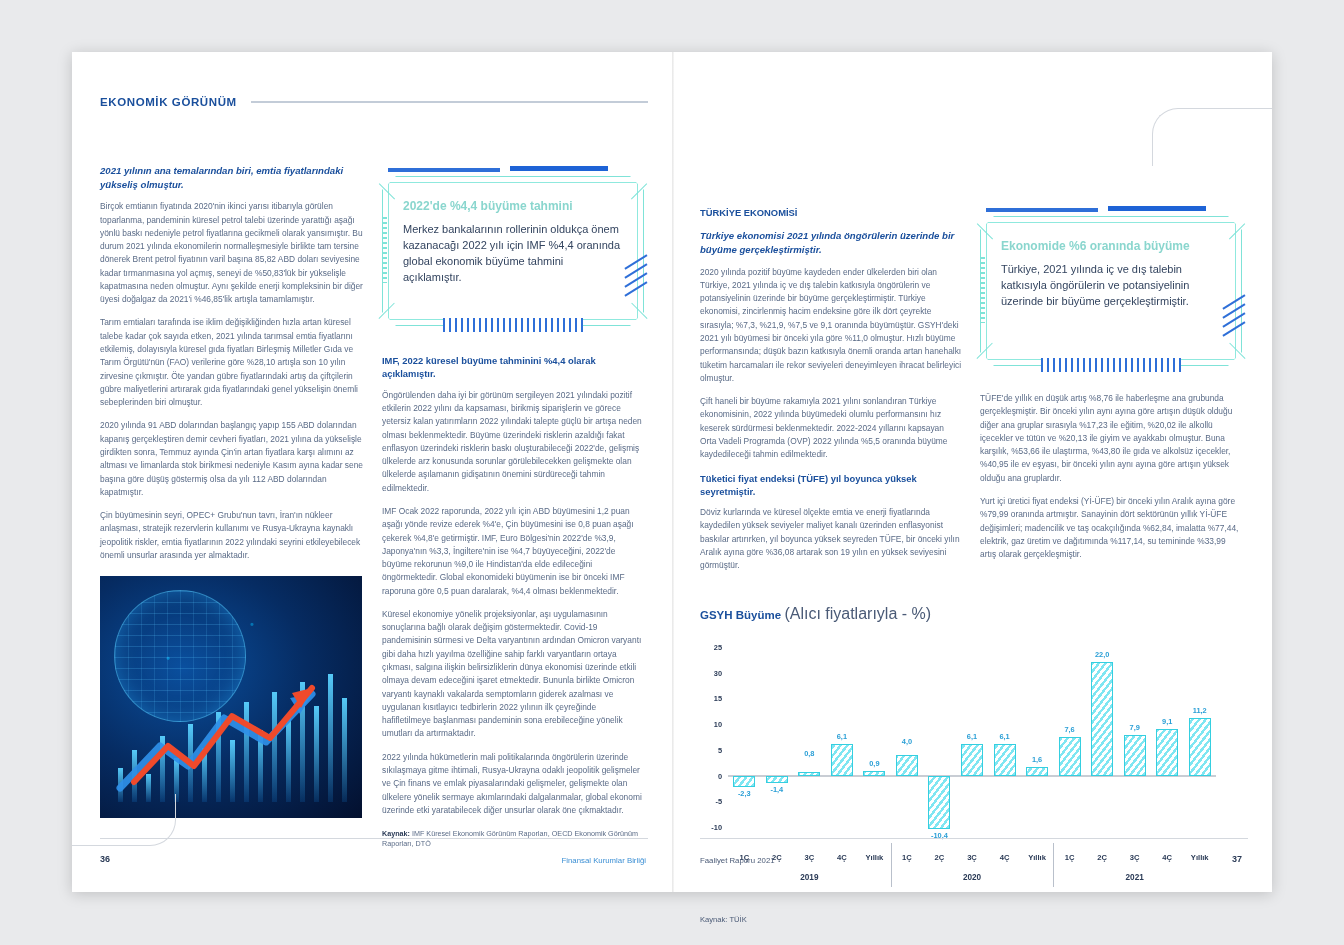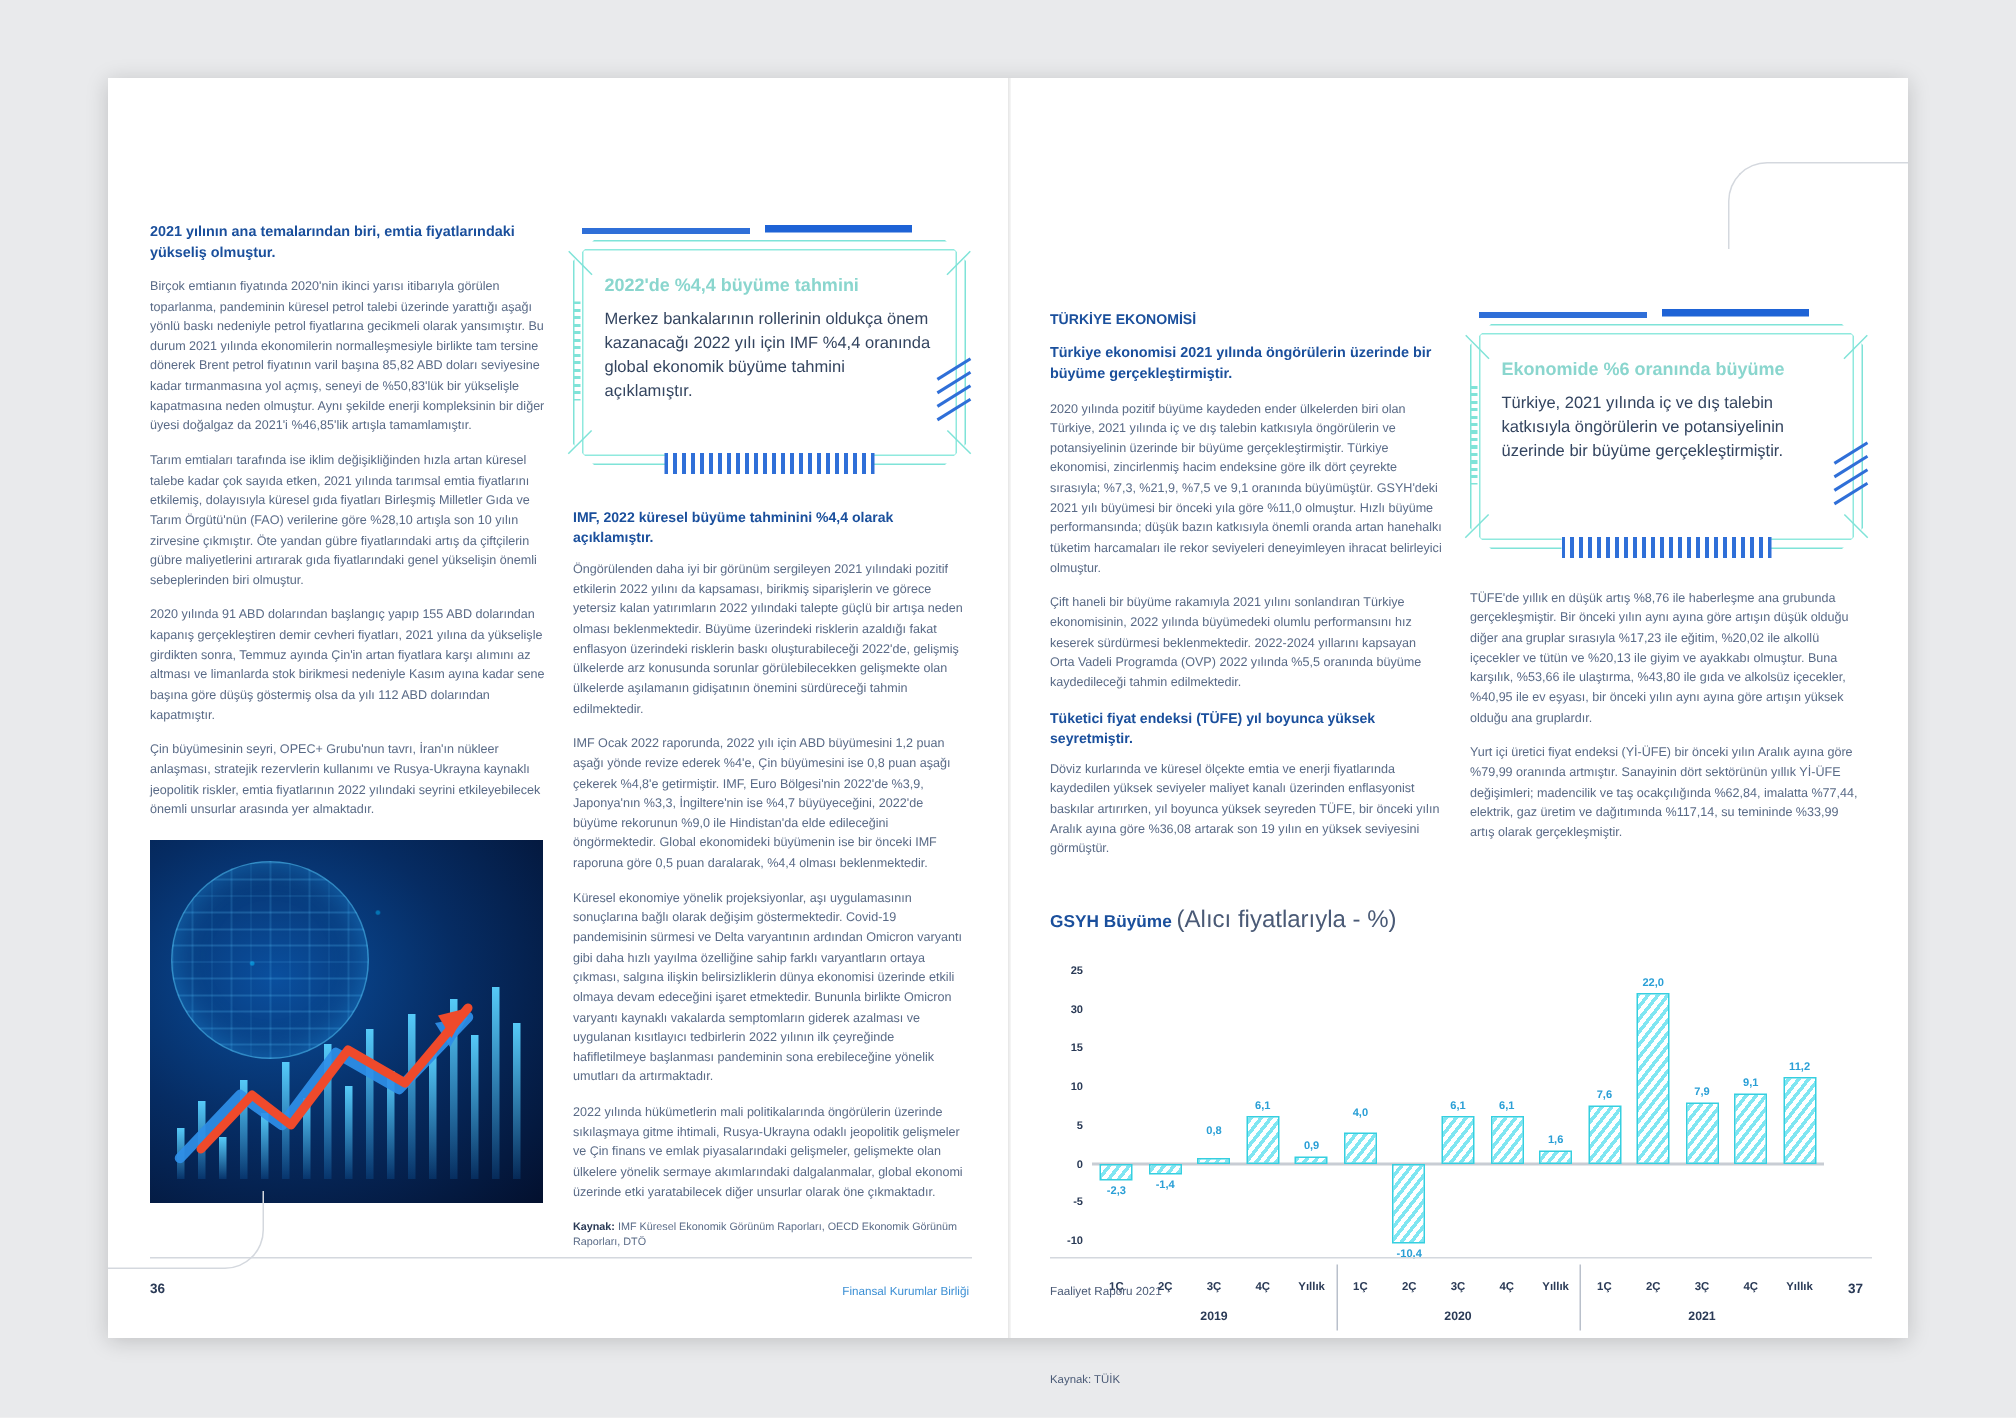--- a/index.html
+++ b/index.html
@@ -38,21 +38,21 @@
     flex: 1; height: 2.5px; background: #c3ccd8; margin-left: 14px;
   }
 
   
   .cols { display: flex; gap: 18px; margin-top: 56px; }
   .col { width: 264px; }
   .col-narrow { width: 262px; }
 
   h3.lead {
     color: #1a4f9c; font-weight: bold; font-size: 9.6px;
-    line-height: 1.42; margin-bottom: 9px;
+    line-height: 1.42; margin-bottom: 9px; font-style: italic;
   }
   h4.kicker {
     color: #1a4f9c; font-weight: bold; font-size: 9.4px;
     line-height: 1.42; margin-bottom: 8px; margin-top: 2px;
   }
   p.body {
     color: #5a6b87; font-size: 8.4px; line-height: 1.58;
     margin-bottom: 10px; text-align: left;
   }
   p.source {
@@ -218,20 +218,24 @@
   }
 </style>
 </head>
 <body>
 
 <div class="spread">
   <div class="gutter"></div>
 
   <div class="page page-left">
 
+    <div class="section-header">
+      <div class="title">EKONOMİK GÖRÜNÜM</div>
+      <div class="rule"></div>
+    </div>
 
     <div class="cols">
 
       <div class="col">
         <h3 class="lead">2021 yılının ana temalarından biri, emtia fiyatlarındaki yükseliş olmuştur.</h3>
         <p class="body">Birçok emtianın fiyatında 2020'nin ikinci yarısı itibarıyla görülen toparlanma, pandeminin küresel petrol talebi üzerinde yarattığı aşağı yönlü baskı nedeniyle petrol fiyatlarına gecikmeli olarak yansımıştır. Bu durum 2021 yılında ekonomilerin normalleşmesiyle birlikte tam tersine dönerek Brent petrol fiyatının varil başına 85,82 ABD doları seviyesine kadar tırmanmasına yol açmış, seneyi de %50,83'lük bir yükselişle kapatmasına neden olmuştur. Aynı şekilde enerji kompleksinin bir diğer üyesi doğalgaz da 2021'i %46,85'lik artışla tamamlamıştır.</p>
         <p class="body">Tarım emtiaları tarafında ise iklim değişikliğinden hızla artan küresel talebe kadar çok sayıda etken, 2021 yılında tarımsal emtia fiyatlarını etkilemiş, dolayısıyla küresel gıda fiyatları Birleşmiş Milletler Gıda ve Tarım Örgütü'nün (FAO) verilerine göre %28,10 artışla son 10 yılın zirvesine çıkmıştır. Öte yandan gübre fiyatlarındaki artış da çiftçilerin gübre maliyetlerini artırarak gıda fiyatlarındaki genel yükselişin önemli sebeplerinden biri olmuştur.</p>
         <p class="body">2020 yılında 91 ABD dolarından başlangıç yapıp 155 ABD dolarından kapanış gerçekleştiren demir cevheri fiyatları, 2021 yılına da yükselişle girdikten sonra, Temmuz ayında Çin'in artan fiyatlara karşı alımını az altması ve limanlarda stok birikmesi nedeniyle Kasım ayına kadar sene başına göre düşüş göstermiş olsa da yılı 112 ABD dolarından kapatmıştır.</p>
         <p class="body">Çin büyümesinin seyri, OPEC+ Grubu'nun tavrı, İran'ın nükleer anlaşması, stratejik rezervlerin kullanımı ve Rusya-Ukrayna kaynaklı jeopolitik riskler, emtia fiyatlarının 2022 yılındaki seyrini etkileyebilecek önemli unsurlar arasında yer almaktadır.</p>
 

